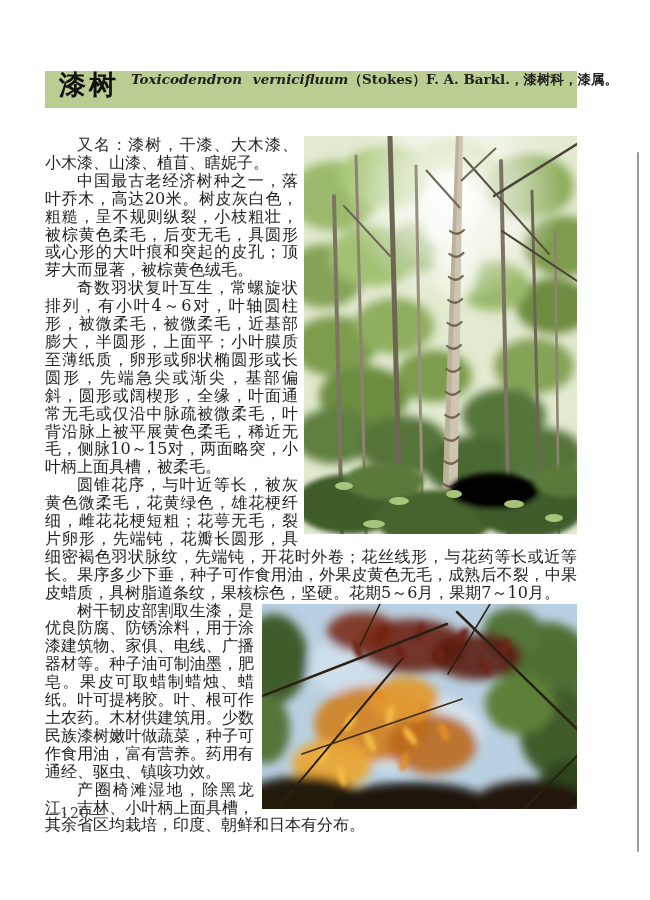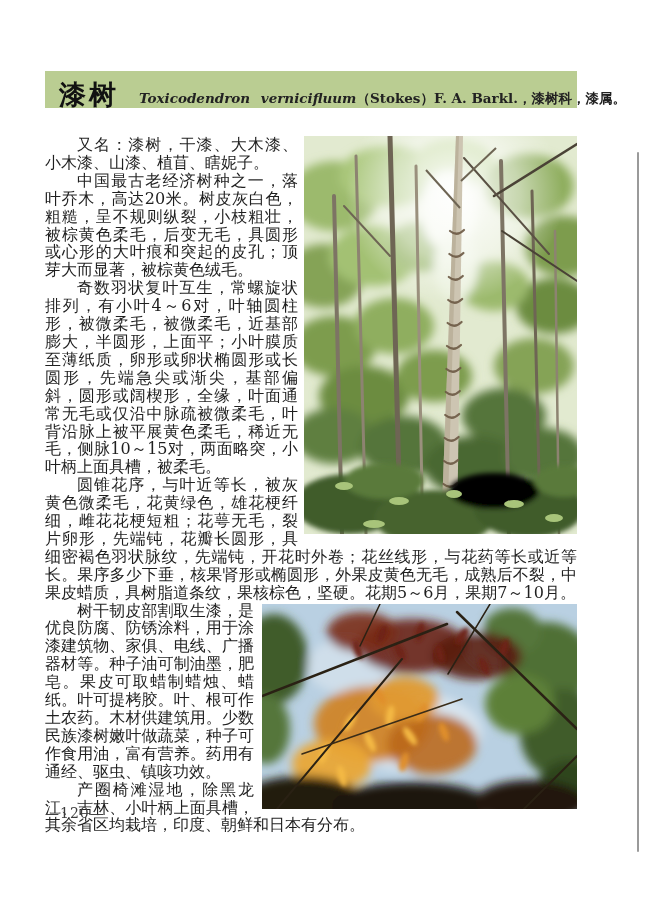--- a/index.html
+++ b/index.html
@@ -9,29 +9,29 @@
     margin:0 auto;
     background:#ffffff;
     overflow:hidden;
     font-family:"DejaVu Serif","Liberation Serif",serif;
     color:#1f1f1f;
   }
   
   .header-bar{
     position:absolute;left:45px;top:71px;width:532px;height:37px;
     background:#bacd92;
-    display:flex;align-items:flex-end;
+    display:flex;align-items:flex-start;
     box-sizing:border-box;padding:0 10px 0 14px;
   }
   .title-cn{
     font-size:27px;font-weight:bold;letter-spacing:3px;color:#111;
     line-height:1;white-space:nowrap;
   }
   .title-latin{
-    margin-left:20px;font-size:13.5px;font-weight:bold;color:#222;
+    margin-left:12px;font-size:13.5px;font-weight:bold;color:#222;
     white-space:nowrap;
   }
   .title-latin .sci{font-style:italic;word-spacing:6px;}
   
   .content{
     position:absolute;left:45px;top:136px;width:532px;
     font-size:16px;line-height:17.9px;
     text-align:justify;
     font-weight:500;
   }
@@ -164,21 +164,21 @@
             <ellipse cx="210" cy="368" rx="10" ry="4"></ellipse>
             <ellipse cx="250" cy="382" rx="9" ry="4"></ellipse>
             <ellipse cx="70" cy="388" rx="11" ry="4"></ellipse>
           </g>
         </svg>
       </figure>
 
       <p>又名：漆树，干漆、大木漆、小木漆、山漆、植苜、瞎妮子。</p>
       <p>中国最古老经济树种之一，落叶乔木，高达20米。树皮灰白色，粗糙，呈不规则纵裂，小枝粗壮，被棕黄色柔毛，后变无毛，具圆形或心形的大叶痕和突起的皮孔；顶芽大而显著，被棕黄色绒毛。</p>
       <p>奇数羽状复叶互生，常螺旋状排列，有小叶4～6对，叶轴圆柱形，被微柔毛，被微柔毛，近基部膨大，半圆形，上面平；小叶膜质至薄纸质，卵形或卵状椭圆形或长圆形，先端急尖或渐尖，基部偏斜，圆形或阔楔形，全缘，叶面通常无毛或仅沿中脉疏被微柔毛，叶背沿脉上被平展黄色柔毛，稀近无毛，侧脉10～15对，两面略突，小叶柄上面具槽，被柔毛。</p>
-      <p>圆锥花序，与叶近等长，被灰黄色微柔毛，花黄绿色，雄花梗纤细，雌花花梗短粗；花萼无毛，裂片卵形，先端钝，花瓣长圆形，具细密褐色羽状脉纹，先端钝，开花时外卷；花丝线形，与花药等长或近等长。果序多少下垂，核果肾形或椭圆形，外果皮黄色无毛，成熟后不裂，中果皮蜡质，具树脂道条纹，果核棕色，坚硬。花期5～6月，果期7～10月。</p>
+      <p>圆锥花序，与叶近等长，被灰黄色微柔毛，花黄绿色，雄花梗纤细，雌花花梗短粗；花萼无毛，裂片卵形，先端钝，花瓣长圆形，具细密褐色羽状脉纹，先端钝，开花时外卷；花丝线形，与花药等长或近等长。果序多少下垂，种子可作食用油，外果皮黄色无毛，成熟后不裂，中果皮蜡质，具树脂道条纹，果核棕色，坚硬。花期5～6月，果期7～10月。</p>
     </section>
 
     <section class="section-bottom">
       <figure class="photo photo-bottom">
         <svg viewBox="0 0 315 205" preserveAspectRatio="none">
           <defs>
             <filter id="bsoft" x="-30%" y="-30%" width="160%" height="160%">
                 <feGaussianBlur stdDeviation="5"></feGaussianBlur>
               </filter>
             <filter id="bsoft2" x="-30%" y="-30%" width="160%" height="160%">

